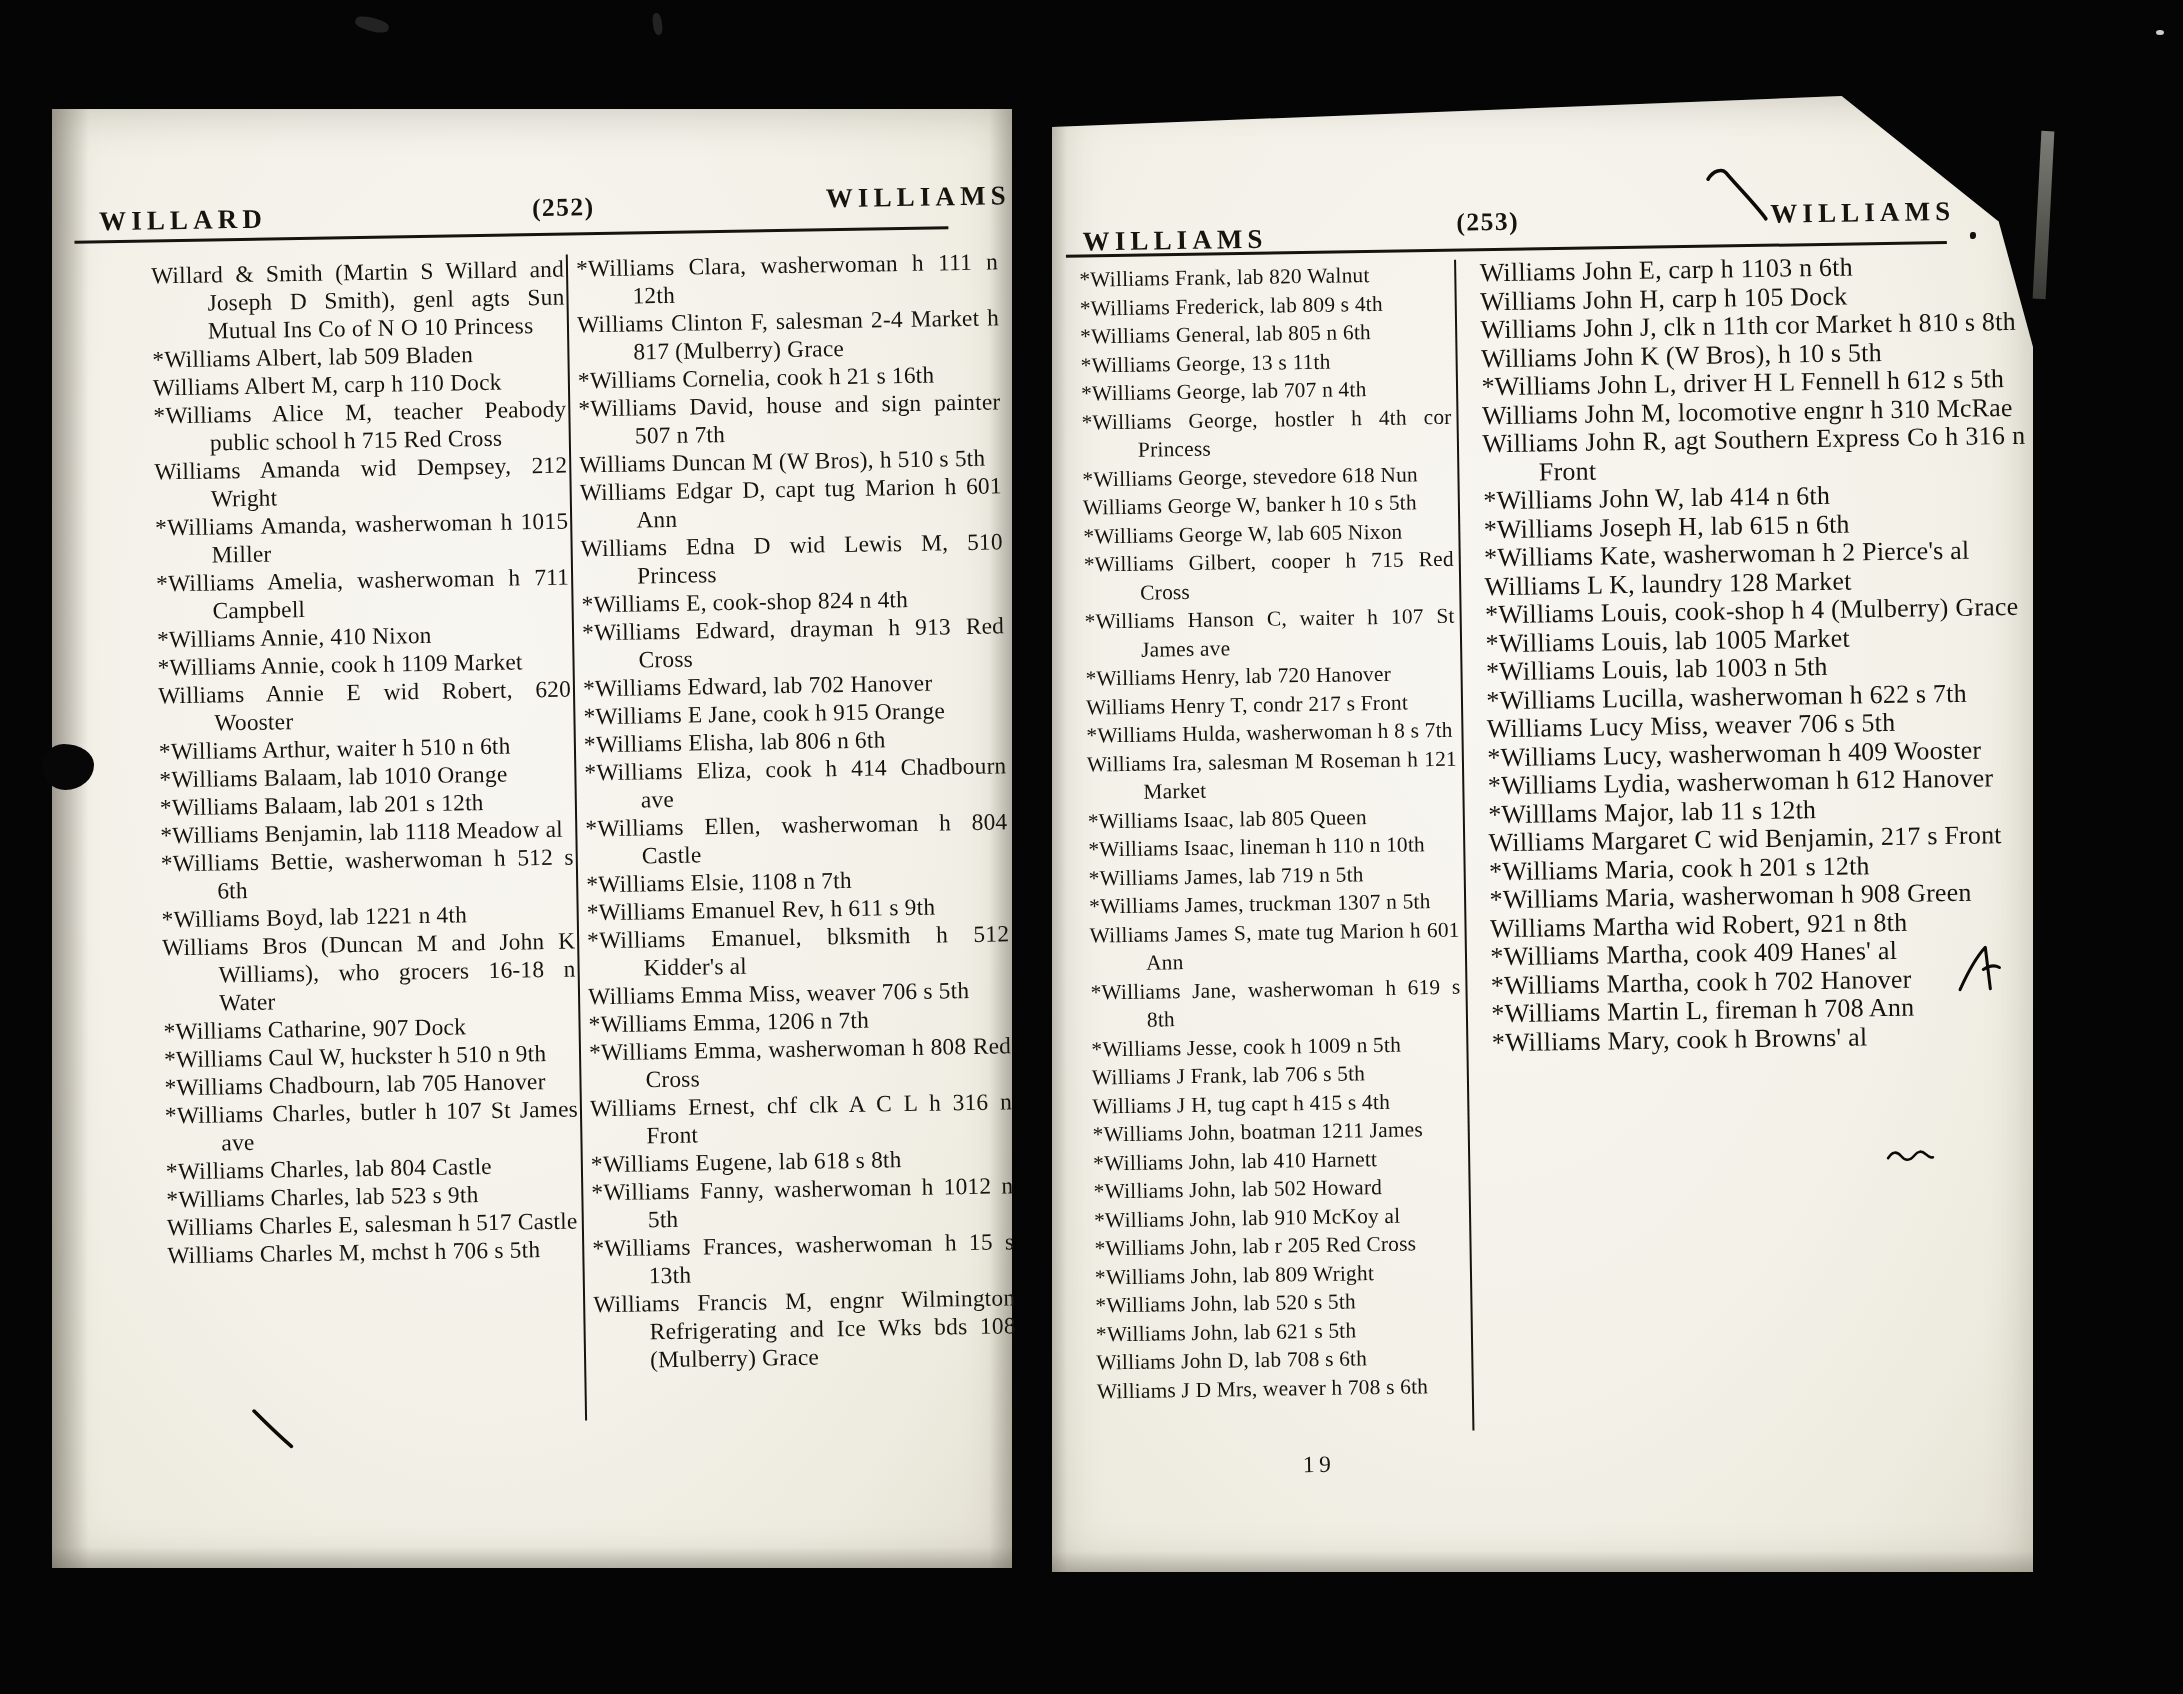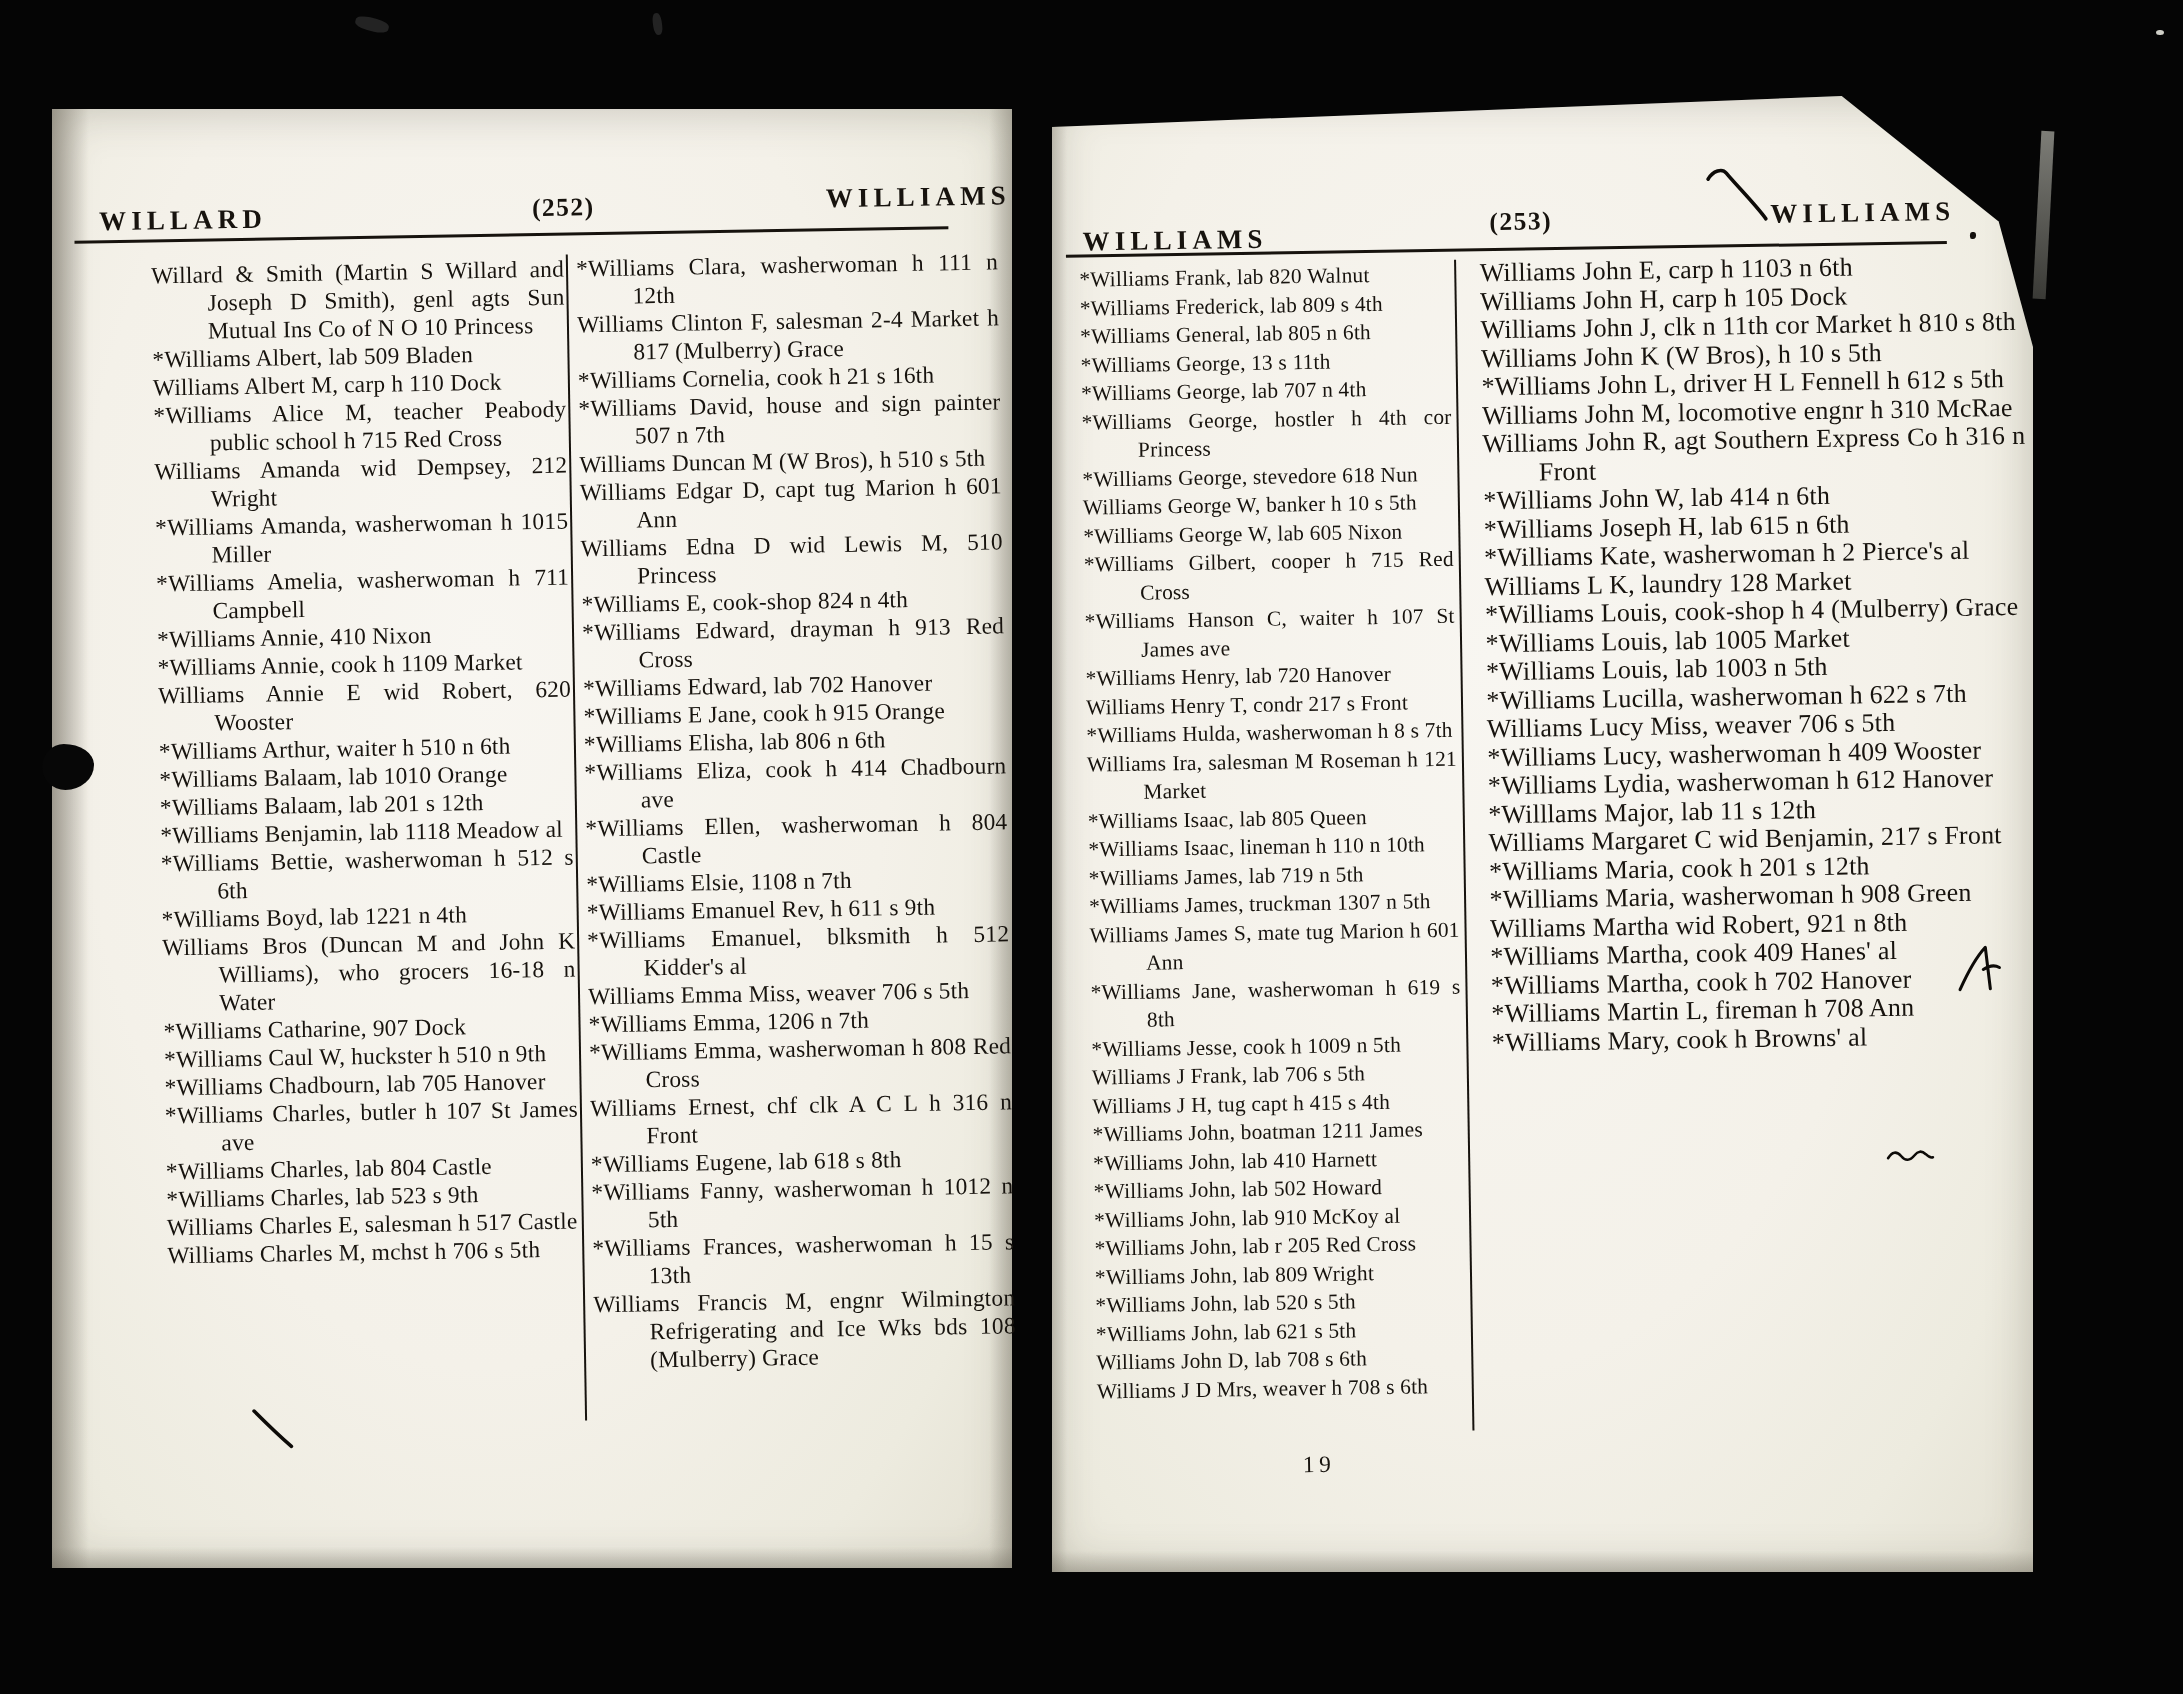--- a/index.html
+++ b/index.html
@@ -163,21 +163,21 @@
     <path d="M8,6 C28,26 52,50 82,76" stroke-width="7"></path>
   </svg>
 </div>
 
 <div class="page" id="right-page">
   <div class="edge-left-soft"></div>
   <div class="edge-bottom"></div>
 
   <div class="content">
     <span class="running-head" style="left:31px; top:130px;">WILLIAMS</span>
-    <span class="running-head center" style="left:405px; top:117px; font-size:25.5px;margin-left:33px;">(253)</span>
+    <span class="running-head center" style="left:405px; top:117px; font-size:25.5px;">(253)</span>
     <span class="running-head" style="left:719px; top:113px;">WILLIAMS</span>
     <div class="header-rule"></div>
 
     <div class="cols">
       <div class="col col-a">
           <p class="entry">*Williams Frank, lab 820 Walnut</p>
           <p class="entry">*Williams Frederick, lab 809 s 4th</p>
           <p class="entry">*Williams General, lab 805 n 6th</p>
           <p class="entry">*Williams George, 13 s 11th</p>
           <p class="entry">*Williams George, lab 707 n 4th</p>

